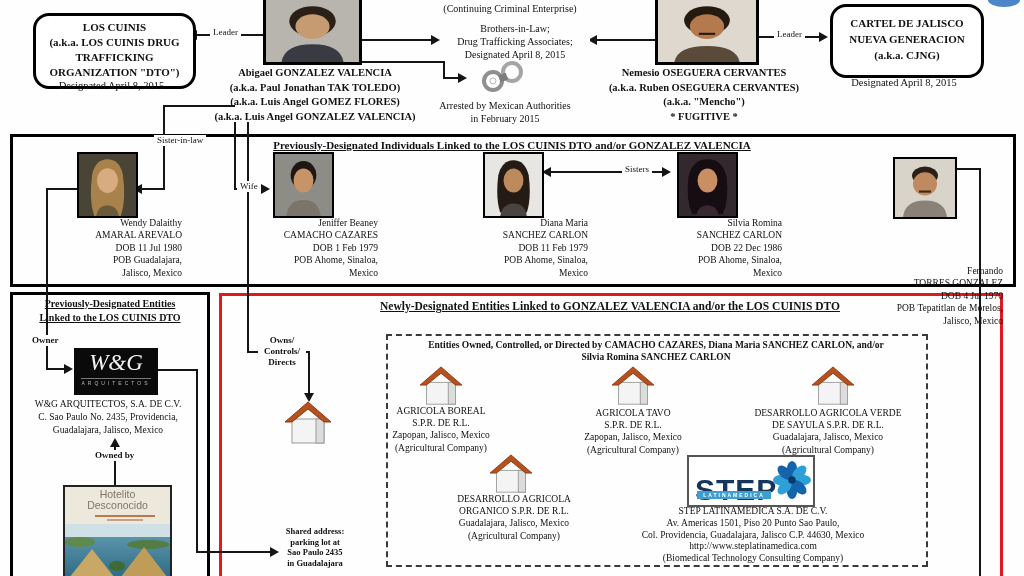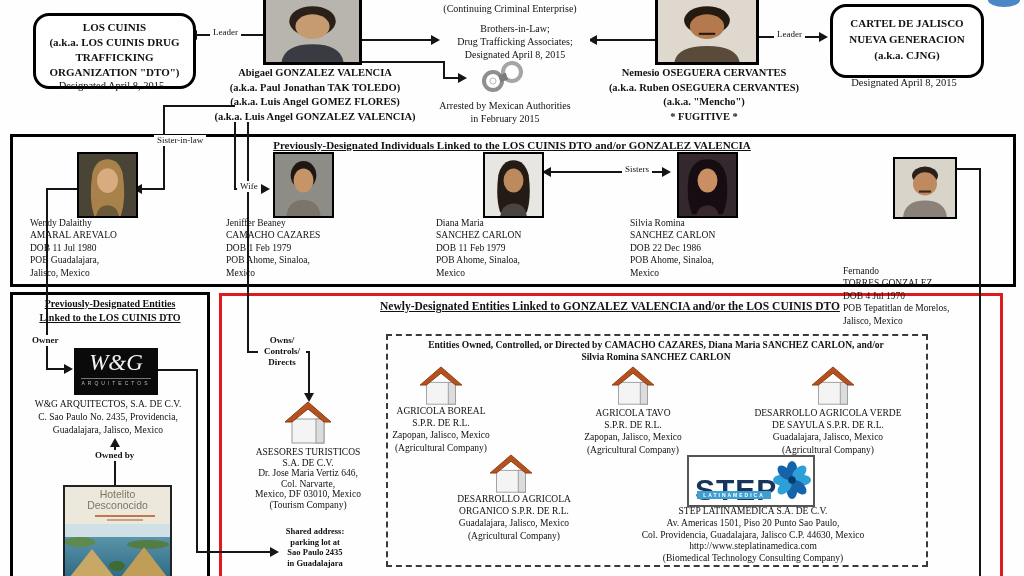--- a/index.html
+++ b/index.html
@@ -14,21 +14,21 @@
   .tri{position:absolute;width:0;height:0;border:5px solid transparent;}
   .tri.r{border-left:9px solid #151515;border-right:0;}
   .tri.l{border-right:9px solid #151515;border-left:0;}
   .tri.u{border-bottom:9px solid #151515;border-top:0;}
   .tri.d{border-top:9px solid #151515;border-bottom:0;}
   .lbl{position:absolute;background:#fefefe;font-size:9px;padding:0 3px;line-height:11px;}
   .rbox{position:absolute;border:3px solid #000;border-radius:16px;background:#fff;
         font-weight:bold;font-size:11px;line-height:15px;text-align:center;}
   .photo{position:absolute;border:2px solid #000;background:#888;overflow:hidden;}
   .photo.cut{border-top:0;border-width:3px;}
-  .cap{position:absolute;font-size:9.5px;line-height:12.4px;text-align:left;white-space:pre-line;}
+  .cap{position:absolute;font-size:9.5px;line-height:12.4px;text-align:right;white-space:pre-line;}
   .capb{position:absolute;font-weight:bold;font-size:10.5px;line-height:14.5px;text-align:center;white-space:pre-line;}
   .ent{position:absolute;font-size:9.5px;line-height:12.2px;text-align:center;white-space:pre-line;}
   .house{position:absolute;}
   #midbox{position:absolute;left:10px;top:134px;width:1000px;height:147px;border:3px solid #000;}
   #leftbox{position:absolute;left:10px;top:292px;width:194px;height:300px;border:3px solid #000;}
   #redbox{position:absolute;left:219px;top:293px;width:778px;height:300px;border:3px solid #e0191c;}
   #dashbox{position:absolute;left:386px;top:334px;width:538px;height:229px;border:2px dashed #3a3a3a;}
   .wg{position:absolute;left:74px;top:348px;width:84px;height:47px;background:#0a0a0a;text-align:center;
       font-family:"Liberation Sans","DejaVu Sans",sans-serif;}
   .wg .main{color:#f2f2f2;font-size:23px;line-height:30px;font-family:"Liberation Serif",serif;font-style:italic;}
@@ -296,26 +296,20 @@
 Controls/
 Directs</div>
 
   <div class="house" style="left:283px;top:401px;">
     <svg width="50" height="44" viewBox="0 0 50 44">
       <rect x="9" y="18" width="32" height="24" fill="#f4f4f4" stroke="#9a9a9a"></rect>
       <rect x="33" y="18" width="8" height="24" fill="#dcdcdc" stroke="#9a9a9a"></rect>
       <polygon points="25,1 2,21 9,21 25,8 41,21 48,21" fill="#b5511e" stroke="#8a3a12" stroke-width="1"></polygon>
     </svg>
   </div>
-  <div class="ent" style="left:226px;top:447px;width:164px;line-height:10.6px;">ASESORES TURISTICOS
-S.A. DE C.V.
-Dr. Jose Maria Vertiz 646,
-Col. Narvarte,
-Mexico, DF 03010, Mexico
-(Tourism Company)</div>
 
   <div class="abs b pre" style="left:394px;top:339px;width:524px;font-size:9.5px;line-height:12px;">Entities Owned, Controlled, or Directed by CAMACHO CAZARES, Diana Maria SANCHEZ CARLON, and/or
 Silvia Romina SANCHEZ CARLON</div>
 
   <div class="house" style="left:418px;top:366px;">
     <svg width="46" height="40" viewBox="0 0 50 44">
       <rect x="9" y="18" width="32" height="24" fill="#f4f4f4" stroke="#9a9a9a"></rect>
       <rect x="33" y="18" width="8" height="24" fill="#dcdcdc" stroke="#9a9a9a"></rect>
       <polygon points="25,1 2,21 9,21 25,8 41,21 48,21" fill="#b5511e" stroke="#8a3a12" stroke-width="1"></polygon>
     </svg>

